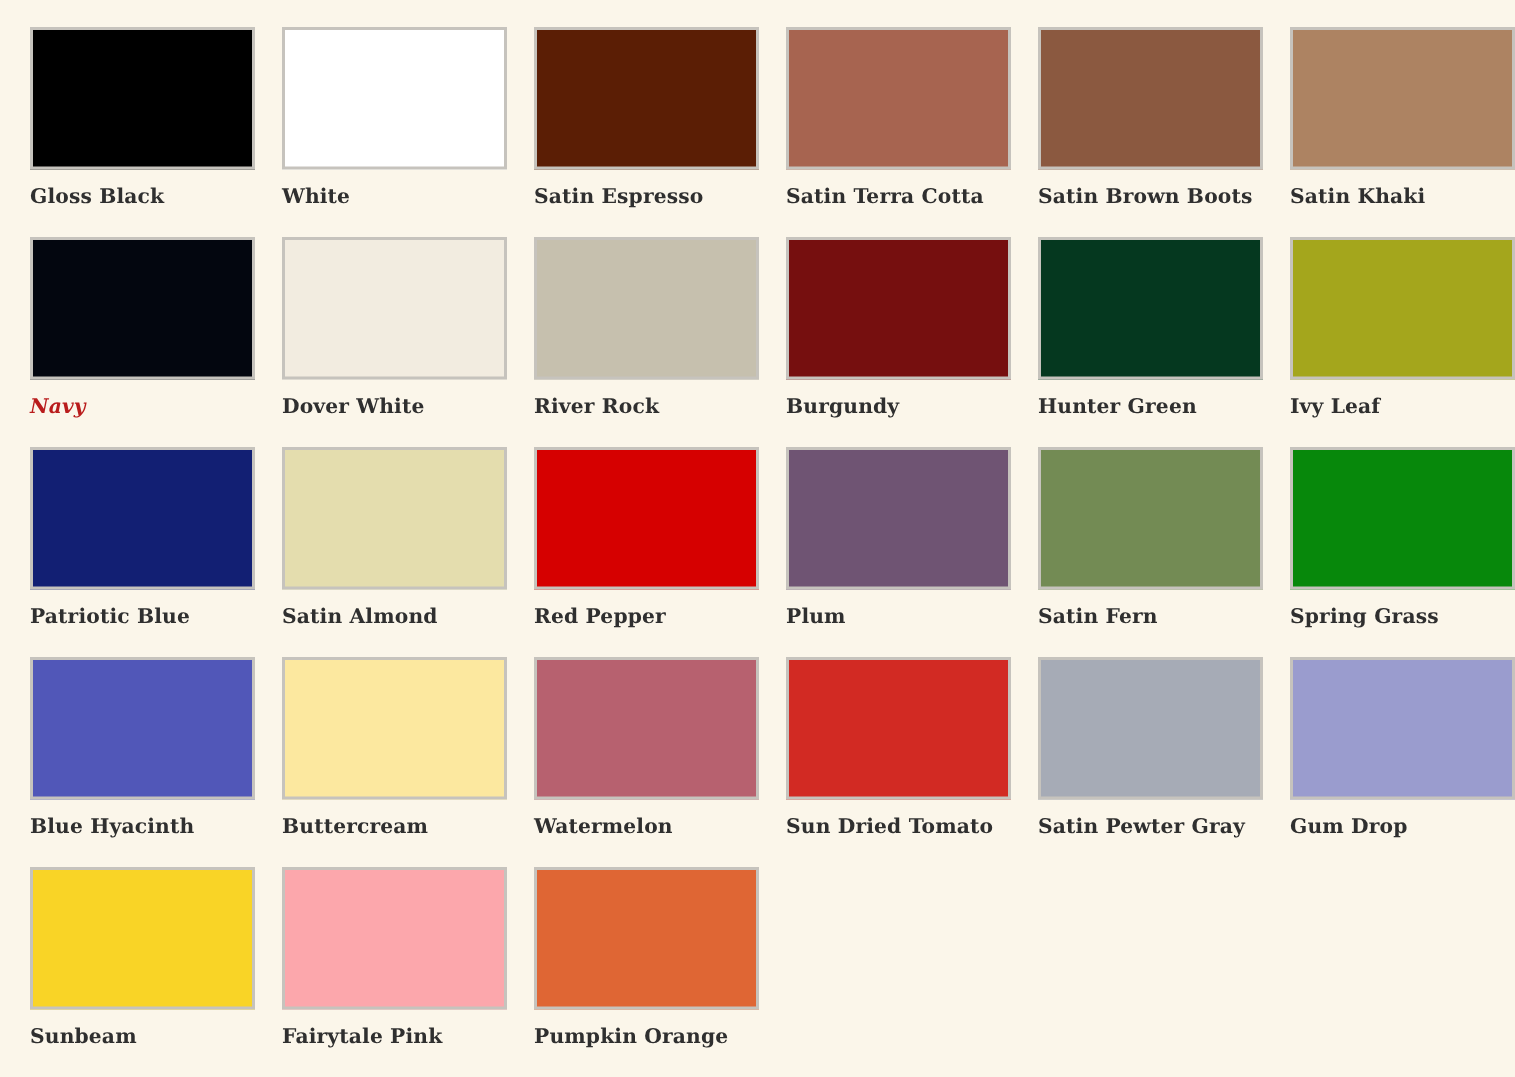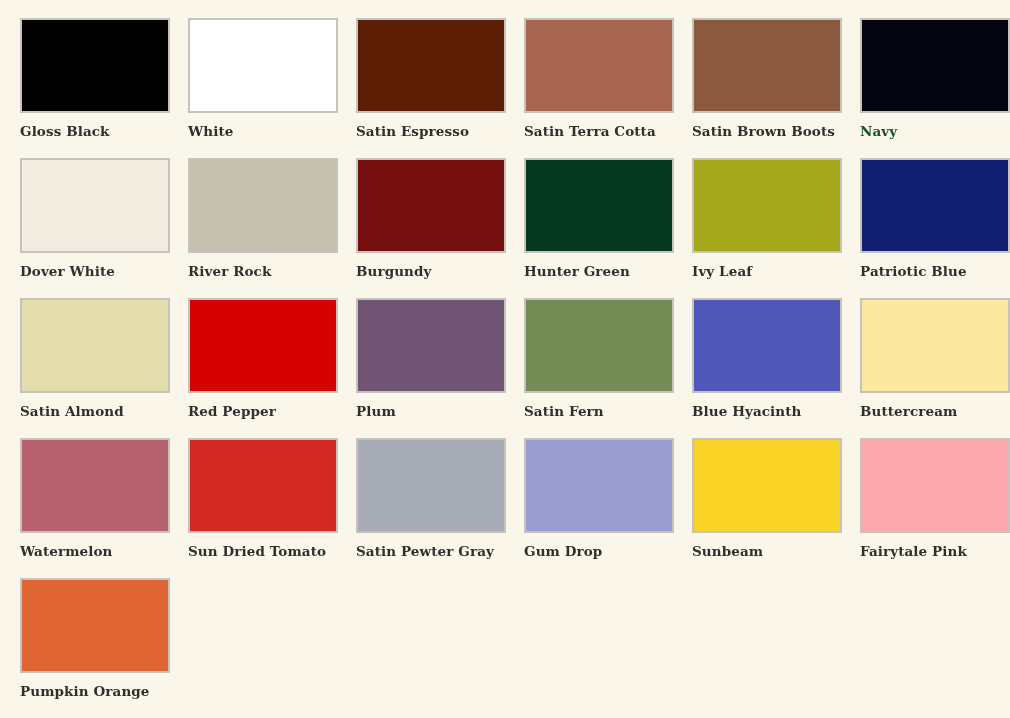--- a/index.html
+++ b/index.html
@@ -75,22 +75,26 @@
     </div>
     <div class="swatch-cell">
       <div class="swatch-chip" style="background: rgb(167, 100, 80); border-color: rgb(198, 195, 189);"></div>
       <div class="swatch-label" style="color: rgb(47, 47, 47);">Satin Terra Cotta</div>
     </div>
     <div class="swatch-cell">
       <div class="swatch-chip" style="background: rgb(139, 89, 64); border-color: rgb(198, 195, 189);"></div>
       <div class="swatch-label" style="color: rgb(47, 47, 47);">Satin Brown Boots</div>
     </div>
     <div class="swatch-cell">
+      <div class="swatch-chip" style="background: rgb(173, 131, 98); border-color: rgb(198, 195, 189);"></div>
+      <div class="swatch-label" style="color: rgb(47, 47, 47);">Satin Khaki</div>
+    </div>
+    <div class="swatch-cell">
       <div class="swatch-chip" style="background: rgb(3, 6, 15); border-color: rgb(198, 195, 189);"></div>
-      <div class="swatch-label" style="color: #14532d;">Navy</div>
+      <div class="swatch-label" style="color: #b91c1c; font-style: italic;">Navy</div>
     </div>
     <div class="swatch-cell">
       <div class="swatch-chip" style="background: rgb(242, 236, 224); border-color: rgb(198, 195, 189);"></div>
       <div class="swatch-label" style="color: rgb(47, 47, 47);">Dover White</div>
     </div>
     <div class="swatch-cell">
       <div class="swatch-chip" style="background: rgb(198, 192, 174); border-color: rgb(198, 195, 189);"></div>
       <div class="swatch-label" style="color: rgb(47, 47, 47);">River Rock</div>
     </div>
     <div class="swatch-cell">
@@ -119,20 +123,24 @@
     </div>
     <div class="swatch-cell">
       <div class="swatch-chip" style="background: rgb(111, 84, 115); border-color: rgb(198, 195, 189);"></div>
       <div class="swatch-label" style="color: rgb(47, 47, 47);">Plum</div>
     </div>
     <div class="swatch-cell">
       <div class="swatch-chip" style="background: rgb(115, 139, 84); border-color: rgb(198, 195, 189);"></div>
       <div class="swatch-label" style="color: rgb(47, 47, 47);">Satin Fern</div>
     </div>
     <div class="swatch-cell">
+      <div class="swatch-chip" style="background: rgb(7, 136, 11); border-color: rgb(198, 195, 189);"></div>
+      <div class="swatch-label" style="color: rgb(47, 47, 47);">Spring Grass</div>
+    </div>
+    <div class="swatch-cell">
       <div class="swatch-chip" style="background: rgb(81, 87, 184); border-color: rgb(198, 195, 189);"></div>
       <div class="swatch-label" style="color: rgb(47, 47, 47);">Blue Hyacinth</div>
     </div>
     <div class="swatch-cell">
       <div class="swatch-chip" style="background: rgb(252, 232, 159); border-color: rgb(198, 195, 189);"></div>
       <div class="swatch-label" style="color: rgb(47, 47, 47);">Buttercream</div>
     </div>
     <div class="swatch-cell">
       <div class="swatch-chip" style="background: rgb(183, 97, 111); border-color: rgb(198, 195, 189);"></div>
       <div class="swatch-label" style="color: rgb(47, 47, 47);">Watermelon</div>

